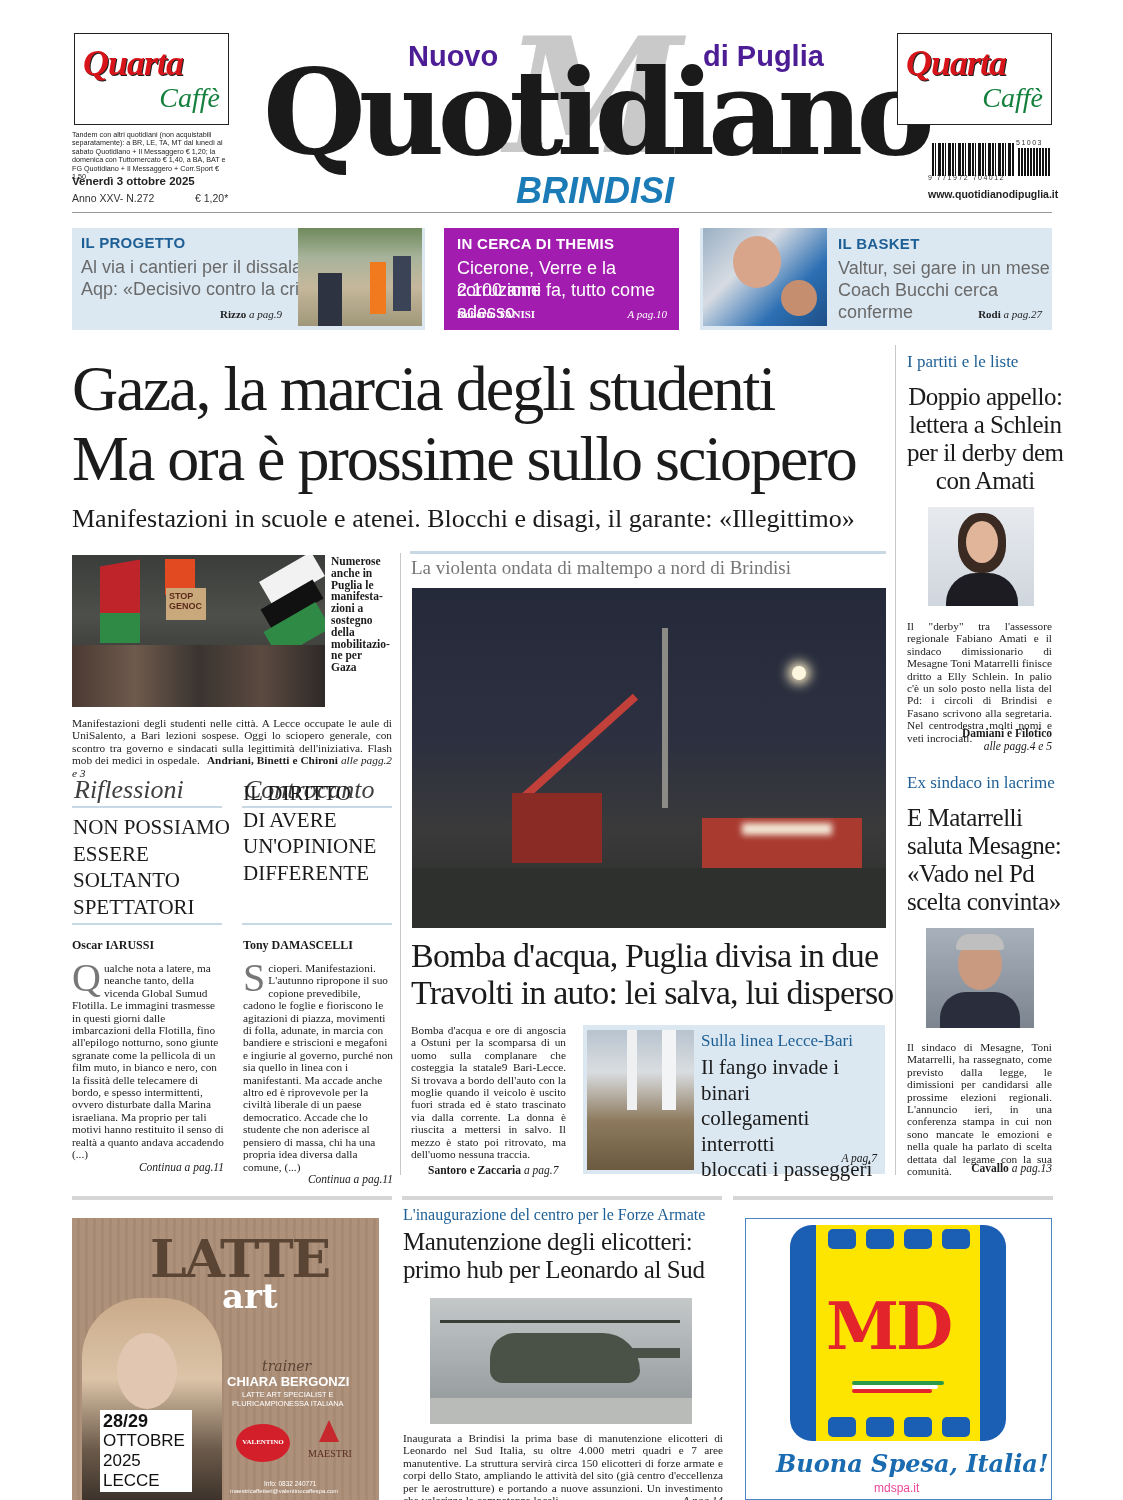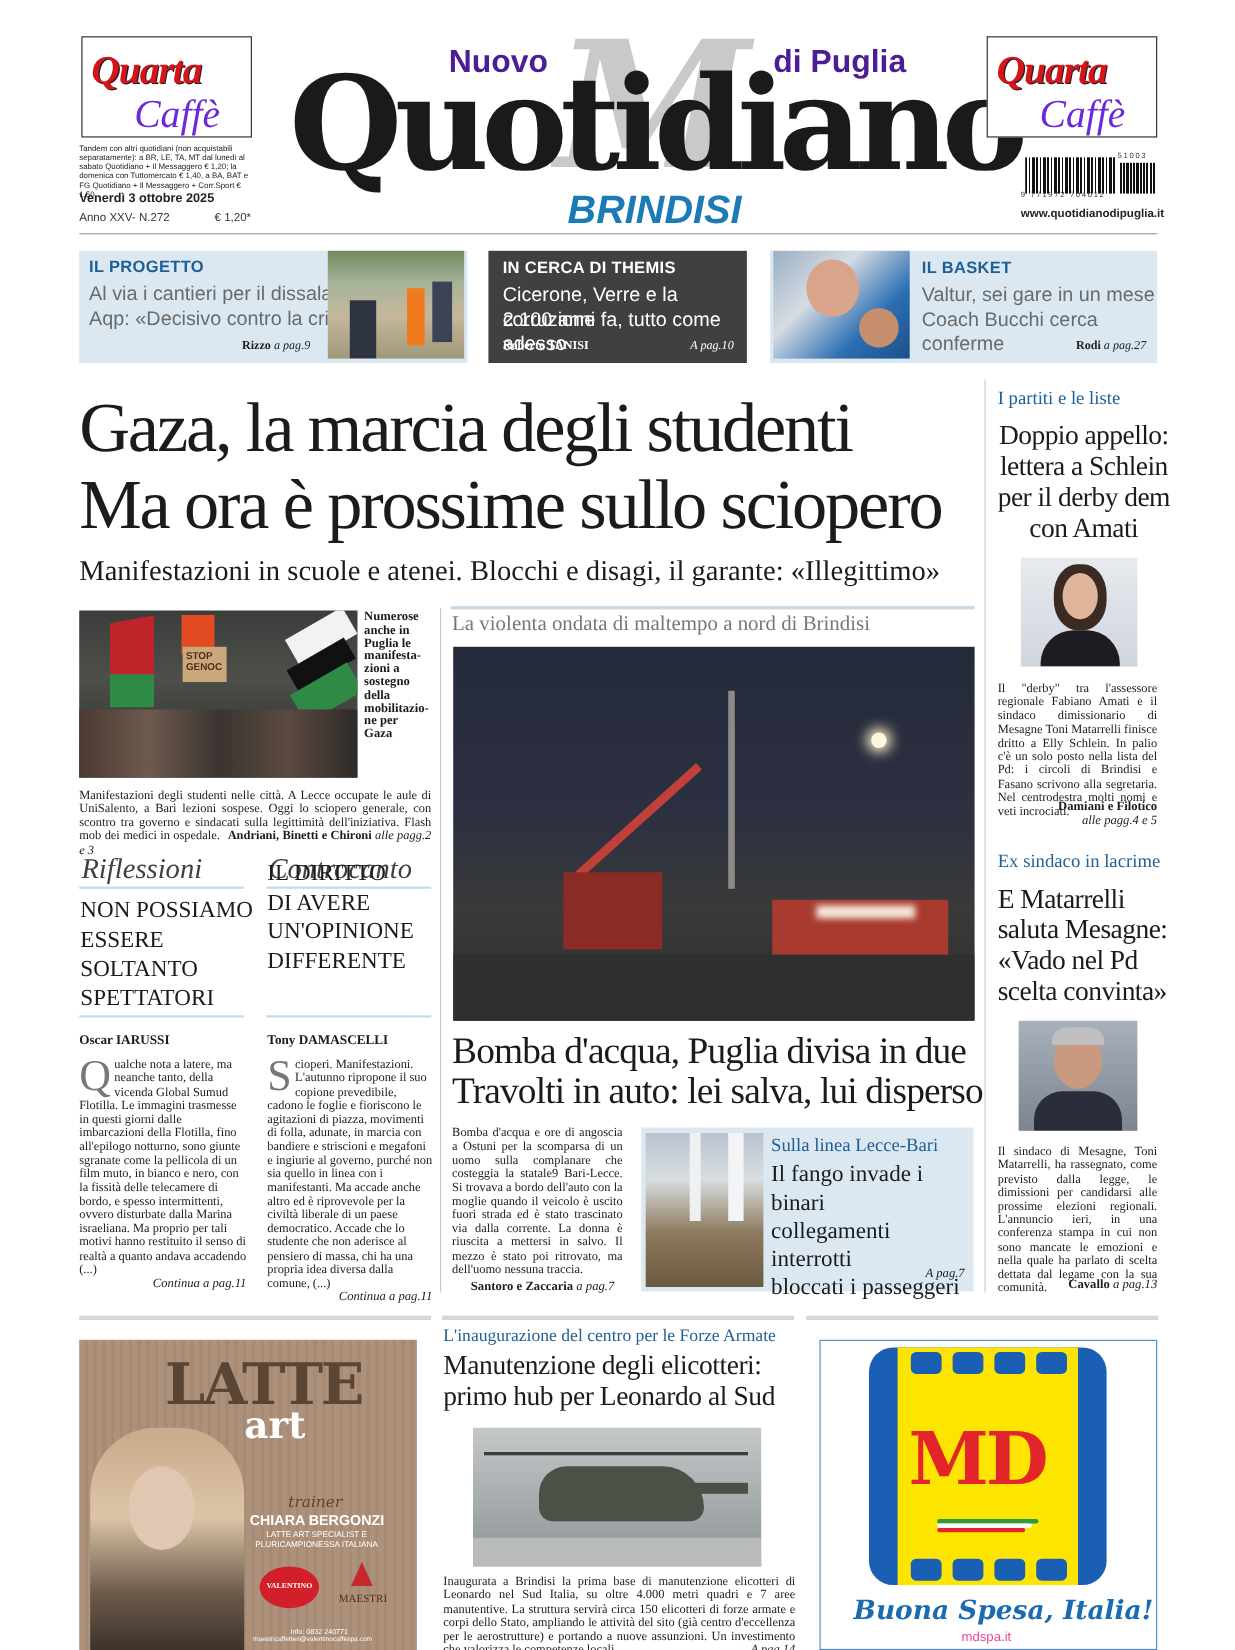--- a/index.html
+++ b/index.html
@@ -4,31 +4,31 @@
 <style>
   * { box-sizing: border-box; margin: 0; padding: 0; }
   html, body { width: 1123px; height: 1500px; background: #fff; overflow: hidden; }
   body { position: relative; font-family: "Liberation Serif", serif; color: #1b1b1b; }
   .abs { position: absolute; }
   .sans { font-family: "Liberation Sans", sans-serif; }
 
   
   .ear { border: 1px solid #222; background: #fff; width: 155px; height: 92px; }
   .ear .quarta { position: absolute; left: 8px; top: 8px; font-family: "Liberation Serif", serif; font-weight: bold; font-style: italic; font-size: 36px; color: #d8141b; letter-spacing: -1px; text-shadow: 1px 1px 0 #222; }
-  .ear .caffe { position: absolute; right: 28px; top: 48px; font-family: "Liberation Serif", serif; font-style: italic; font-size: 36px; color: #6d28d9; }
+  .ear .caffe { position: absolute; right: 8px; top: 48px; font-family: "Liberation Serif", serif; font-style: italic; font-size: 28px; color: #15803d; }
   .tiny { font-family: "Liberation Sans", sans-serif; font-size: 7.2px; line-height: 8.4px; color: #222; }
   .masthead-q { font-family: "DejaVu Serif", serif; font-weight: bold; font-size: 118px; letter-spacing: -7px; color: #1a1a1a; line-height: 1; }
   .masthead-small { font-family: "Liberation Sans", sans-serif; font-weight: bold; font-size: 29px; color: #4c1d95; }
   .brindisi { font-family: "Liberation Sans", sans-serif; font-weight: bold; font-style: italic; font-size: 36px; color: #1a7bb6; letter-spacing: 0px; }
   .m-watermark { font-family: "DejaVu Serif", serif; font-weight: bold; font-size: 160px; color: #c9c9c9; font-style: italic; }
   .rule { background: #9a9a9a; height: 1px; }
 
   
   .teaser { background: #dbe8f2; }
-  .teaser.dark { background: #404040; color: #fff; }
+  .teaser.dark { background: #a21caf; color: #fff; }
   .t-kicker { font-family: "Liberation Sans Narrow", "Liberation Sans", sans-serif; font-weight: bold; font-size: 15px; color: #1e5f95; letter-spacing: 0.3px; }
   .teaser.dark .t-kicker { color: #fff; }
   .t-text { font-family: "Liberation Sans Narrow", "Liberation Sans", sans-serif; font-size: 18px; line-height: 22px; color: #6a6a6a; }
   .teaser.dark .t-text { color: #fff; }
   .t-sig { font-family: "Liberation Serif", serif; font-size: 11px; color: #222; }
   .teaser.dark .t-sig { color: #fff; }
   .photo { background: #888; overflow: hidden; }
 
   
   .headline { font-family: "Liberation Serif", serif; font-size: 64px; line-height: 70px; letter-spacing: -2px; color: #1b1b1b; }
@@ -238,20 +238,26 @@
 <div class="abs ad-latte" style="left:72px;top:1218px;width:307px;height:282px;background:repeating-linear-gradient(90deg,#ad917b 0 5px,#a68a74 5px 8px);">
   <div class="abs" style="left:78px;top:10px;font-family:'DejaVu Serif',serif;font-weight:bold;font-size:52px;color:#5a4434;letter-spacing:-2px;">LATTE</div>
   <div class="abs" style="left:150px;top:58px;font-family:'DejaVu Serif',serif;font-weight:bold;font-size:34px;color:#fff;">art</div>
   <div class="abs" style="left:10px;top:80px;width:140px;height:202px;border-radius:60px 60px 0 0;background:linear-gradient(180deg,#c9ab8a 0%,#dcc4a8 40%,#6b5a4a 75%,#3d332b 100%);">
     <div class="abs" style="left:35px;top:35px;width:60px;height:76px;border-radius:50%;background:#e1c7b2;"></div>
   </div>
   <div class="abs" style="left:190px;top:140px;font-family:'DejaVu Serif',serif;font-style:italic;font-size:14px;color:#5a4434;">trainer</div>
   <div class="abs sans" style="left:155px;top:156px;font-weight:bold;font-size:13px;color:#fff;">CHIARA BERGONZI</div>
   <div class="abs sans" style="left:170px;top:172px;font-size:7.5px;color:#fff;">LATTE ART SPECIALIST E</div>
   <div class="abs sans" style="left:160px;top:181px;font-size:7.5px;color:#fff;">PLURICAMPIONESSA ITALIANA</div>
+  <div class="abs sans" style="left:28px;top:192px;width:92px;background:#fff;padding:1px 3px;line-height:20px;color:#111;">
+    <div style="font-weight:bold;font-size:18px;">28/29</div>
+    <div style="font-size:17px;">OTTOBRE</div>
+    <div style="font-size:17px;">2025</div>
+    <div style="font-size:17px;">LECCE</div>
+  </div>
   <div class="abs" style="left:164px;top:206px;width:54px;height:38px;border-radius:50%;background:#d31f2a;color:#fff;text-align:center;font-size:7px;font-weight:bold;padding-top:14px;"><span>VALENTINO</span></div>
   <div class="abs" style="left:247px;top:202px;width:20px;height:22px;background:#c7282e;clip-path:polygon(50% 0,100% 100%,0 100%);"></div>
   <div class="abs" style="left:236px;top:230px;font-size:10px;color:#5a2b24;">MAESTRI</div>
   <div class="abs sans" style="left:192px;top:262px;font-size:6.5px;color:#fff;">Info: 0832 240771</div>
   <div class="abs sans" style="left:158px;top:270px;font-size:6px;color:#fff;">maestricaffetteri@valentinocaffespa.com</div>
 </div>
 
 <div class="abs" style="left:403px;top:1206px;font-size:16px;color:#1e5f95;">L'inaugurazione del centro per le Forze Armate</div>
 <div class="abs" style="left:403px;top:1228px;font-size:25px;line-height:28px;letter-spacing:-0.4px;">
   <div>Manutenzione degli elicotteri:</div>

